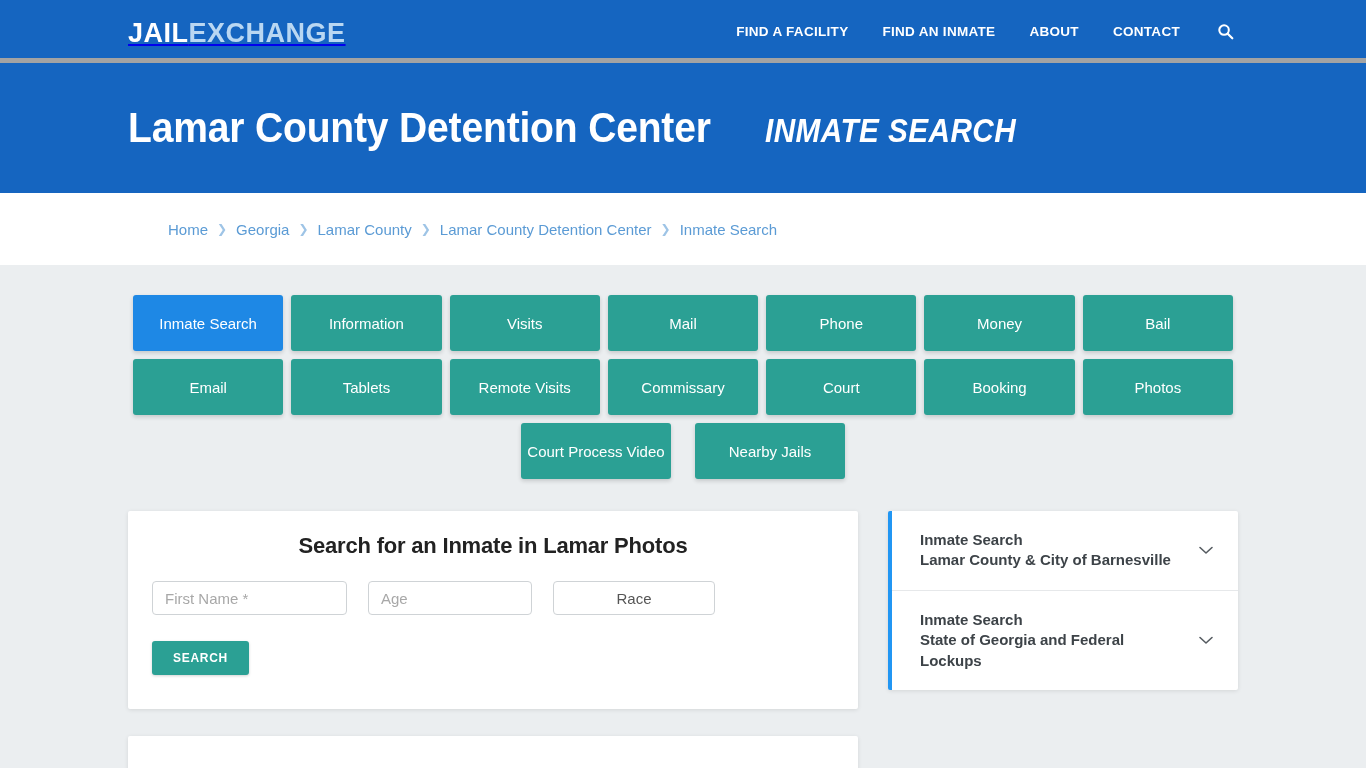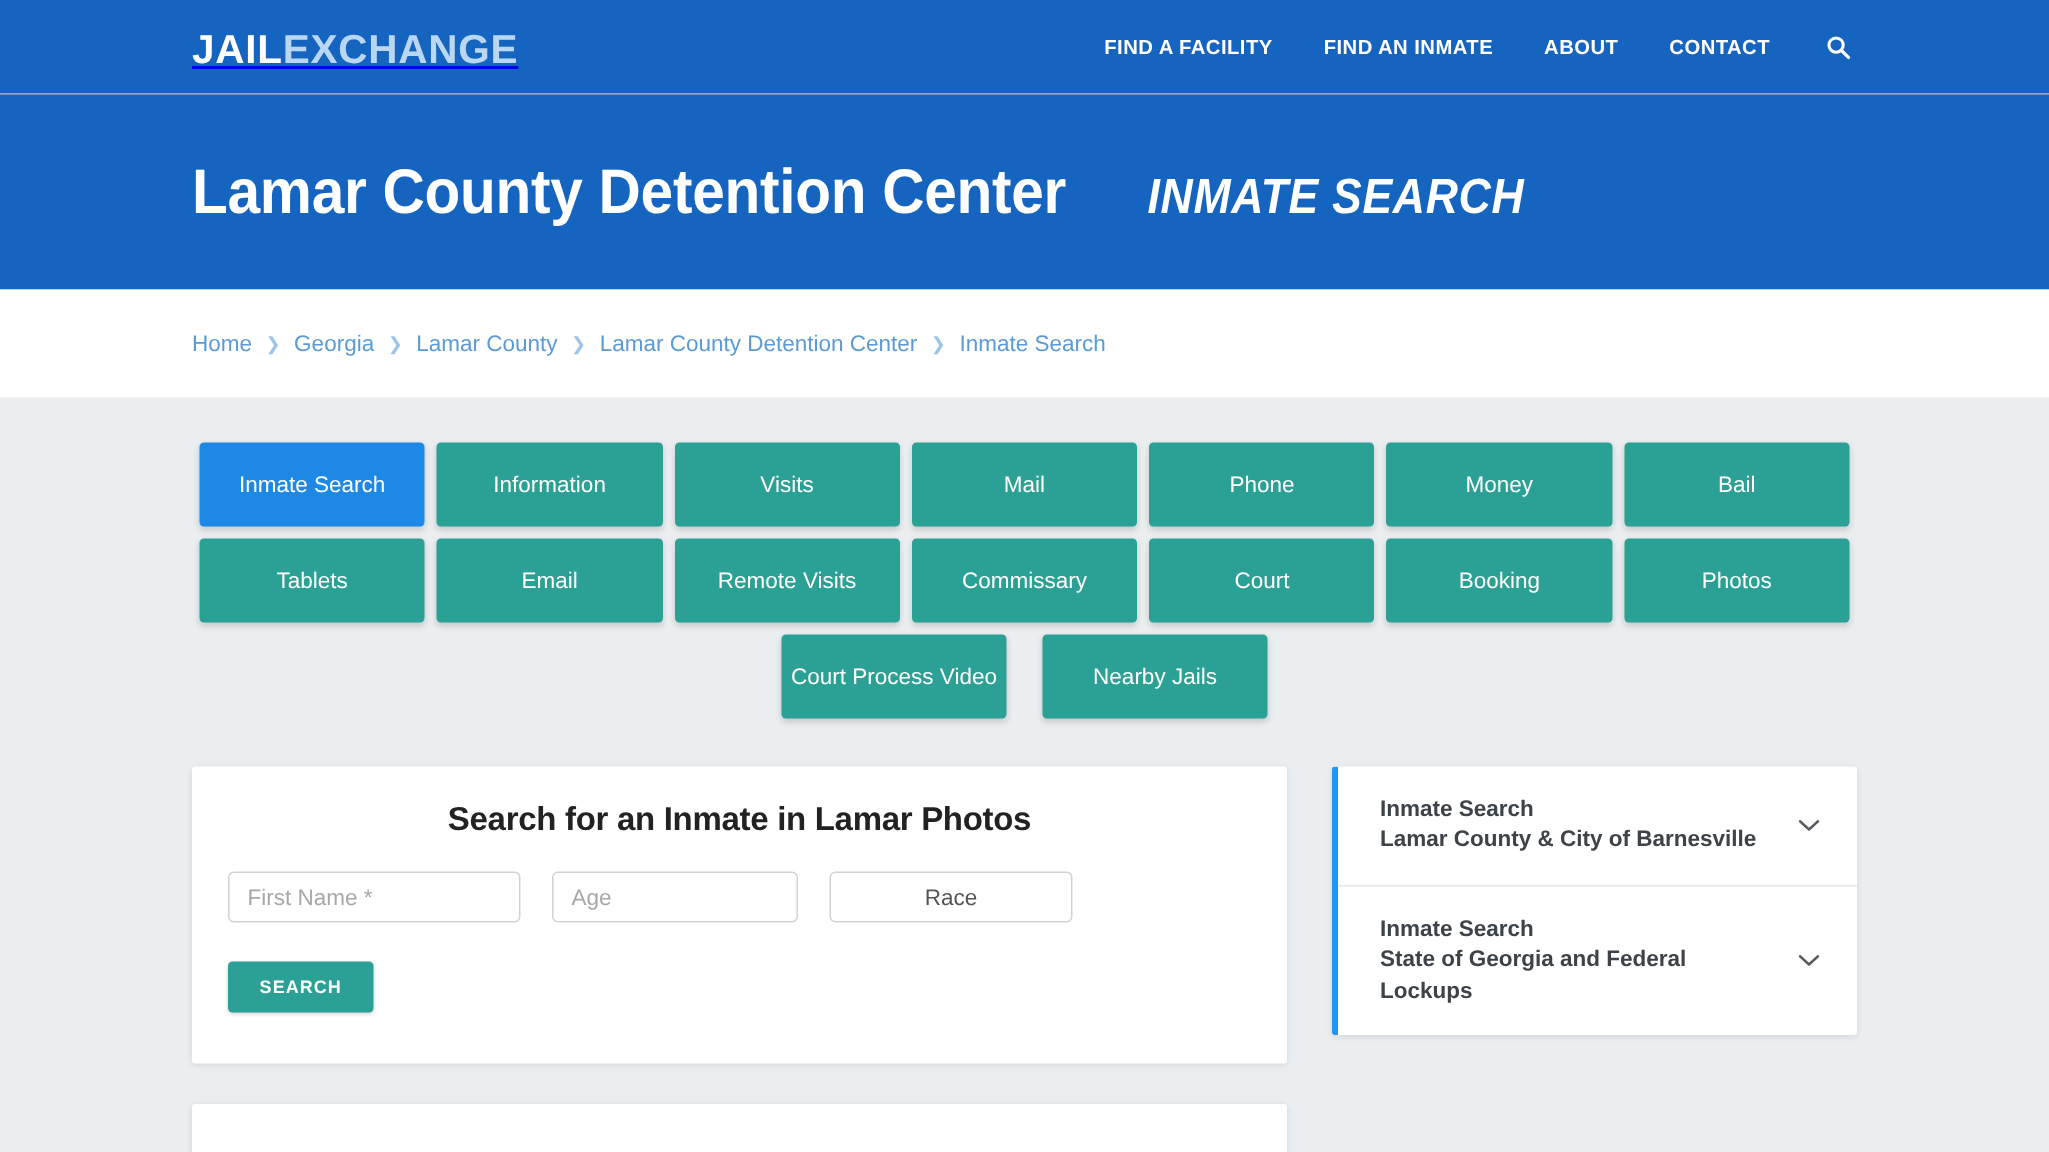--- a/index.html
+++ b/index.html
@@ -10,21 +10,21 @@
     overflow: hidden;
     background: #ebeef0;
     font-family: "Liberation Sans", sans-serif;
     -webkit-font-smoothing: antialiased;
   }
 
   
   .topbar {
     height: 63px;
     background: #1565c0;
-    border-bottom: 1px solid #a3a3a3;
+    border-bottom: 5px solid #a3a3a3;
     display: flex;
     align-items: center;
     position: relative;
   }
   .logo {
     position: absolute;
     left: 128px;
     top: 18px;
     font-size: 27px;
     font-weight: bold;
@@ -94,20 +94,21 @@
     margin-left: 10px;
     letter-spacing: 0.5px;
   }
 
   
   .crumbband {
     background: #ffffff;
     height: 72px;
     display: flex;
     align-items: center;
+    padding-left: 40px;
   }
   .crumbs {
     padding-left: 128px;
     display: flex;
     align-items: center;
     font-size: 15px;
     color: #5b9bd5;
   }
   .crumbs a {
     color: #5b9bd5;
@@ -329,22 +330,22 @@
       <div class="tab active">Inmate Search</div>
       <div class="tab">Information</div>
       <div class="tab">Visits</div>
       <div class="tab">Mail</div>
       <div class="tab">Phone</div>
       <div class="tab">Money</div>
       <div class="tab">Bail</div>
     </div>
 
     <div class="tabgrid" style="margin-top:8px;">
+      <div class="tab">Email</div>
       <div class="tab">Tablets</div>
-      <div class="tab">Email</div>
       <div class="tab">Remote Visits</div>
       <div class="tab">Commissary</div>
       <div class="tab">Court</div>
       <div class="tab">Booking</div>
       <div class="tab">Photos</div>
     </div>
 
     <div class="tabrow3">
       <div class="tab">Court Process Video</div>
       <div class="tab">Nearby Jails</div>

